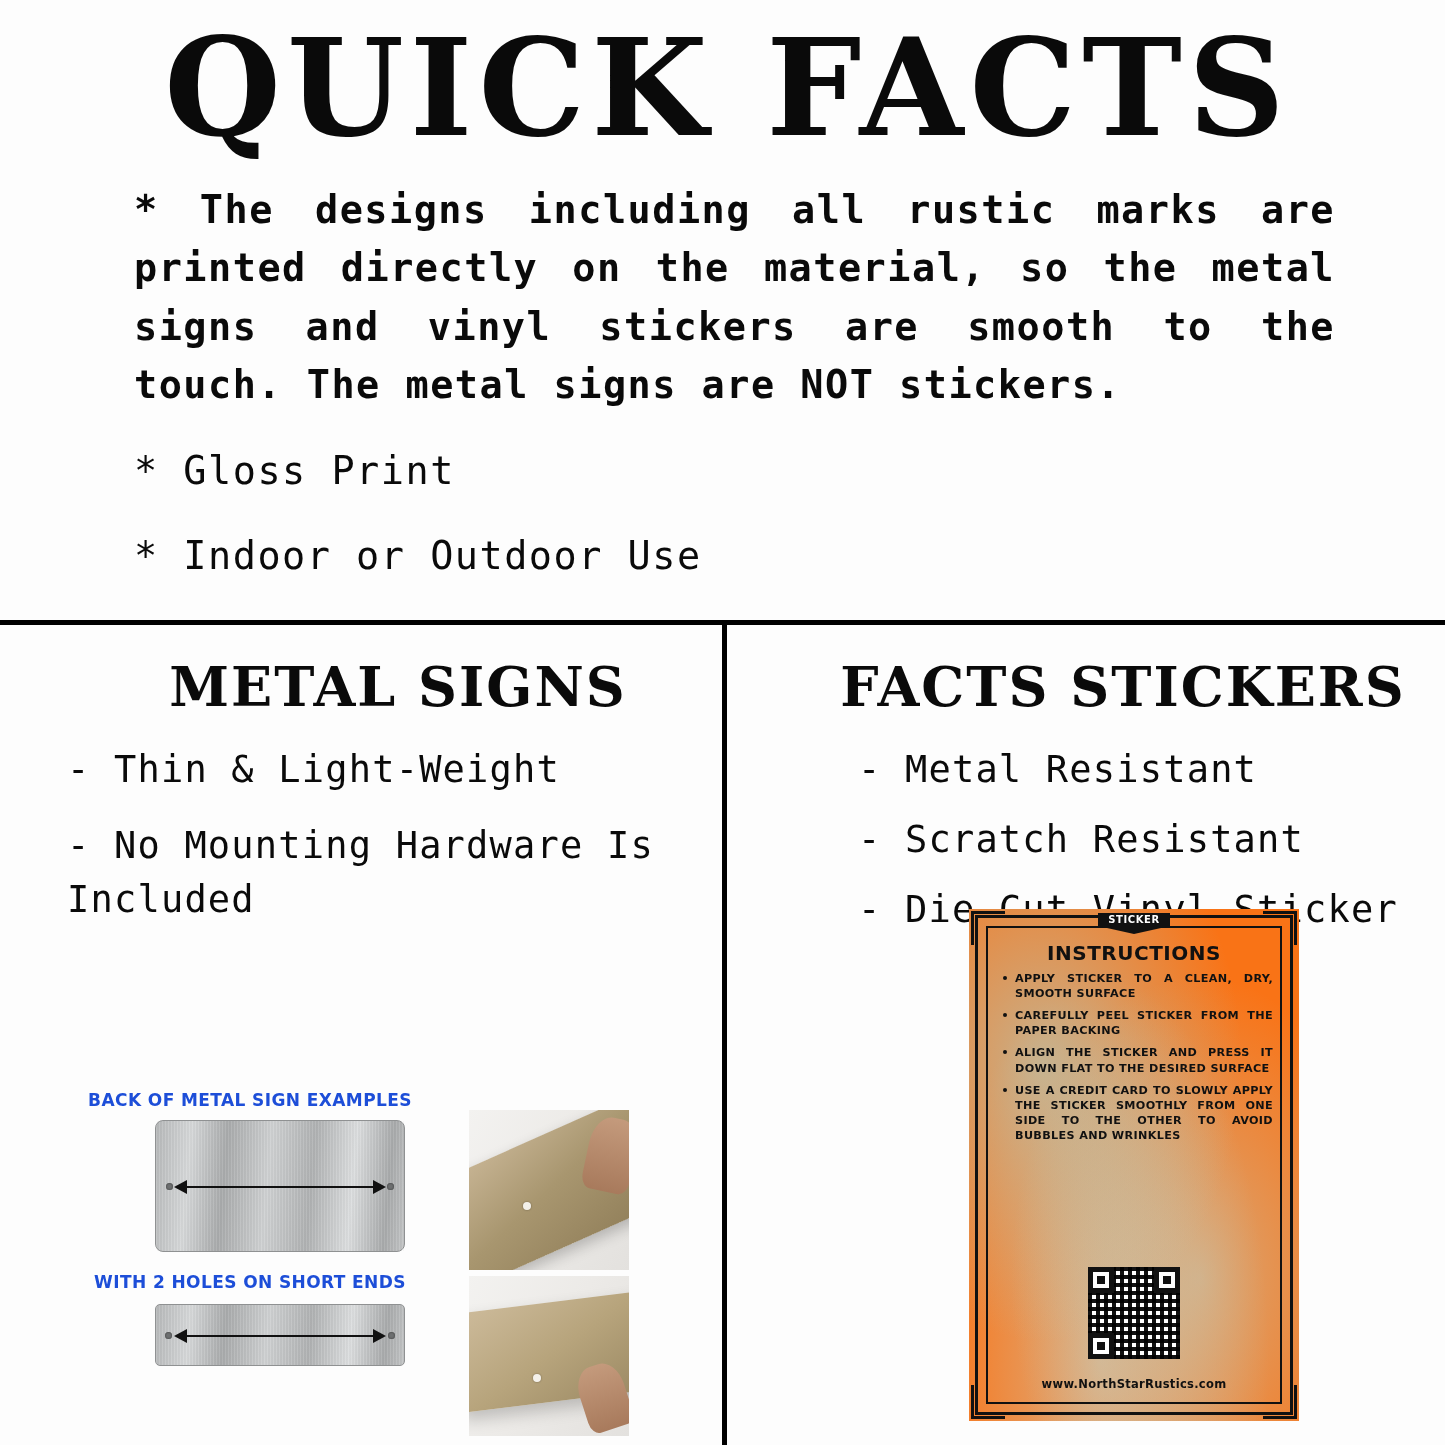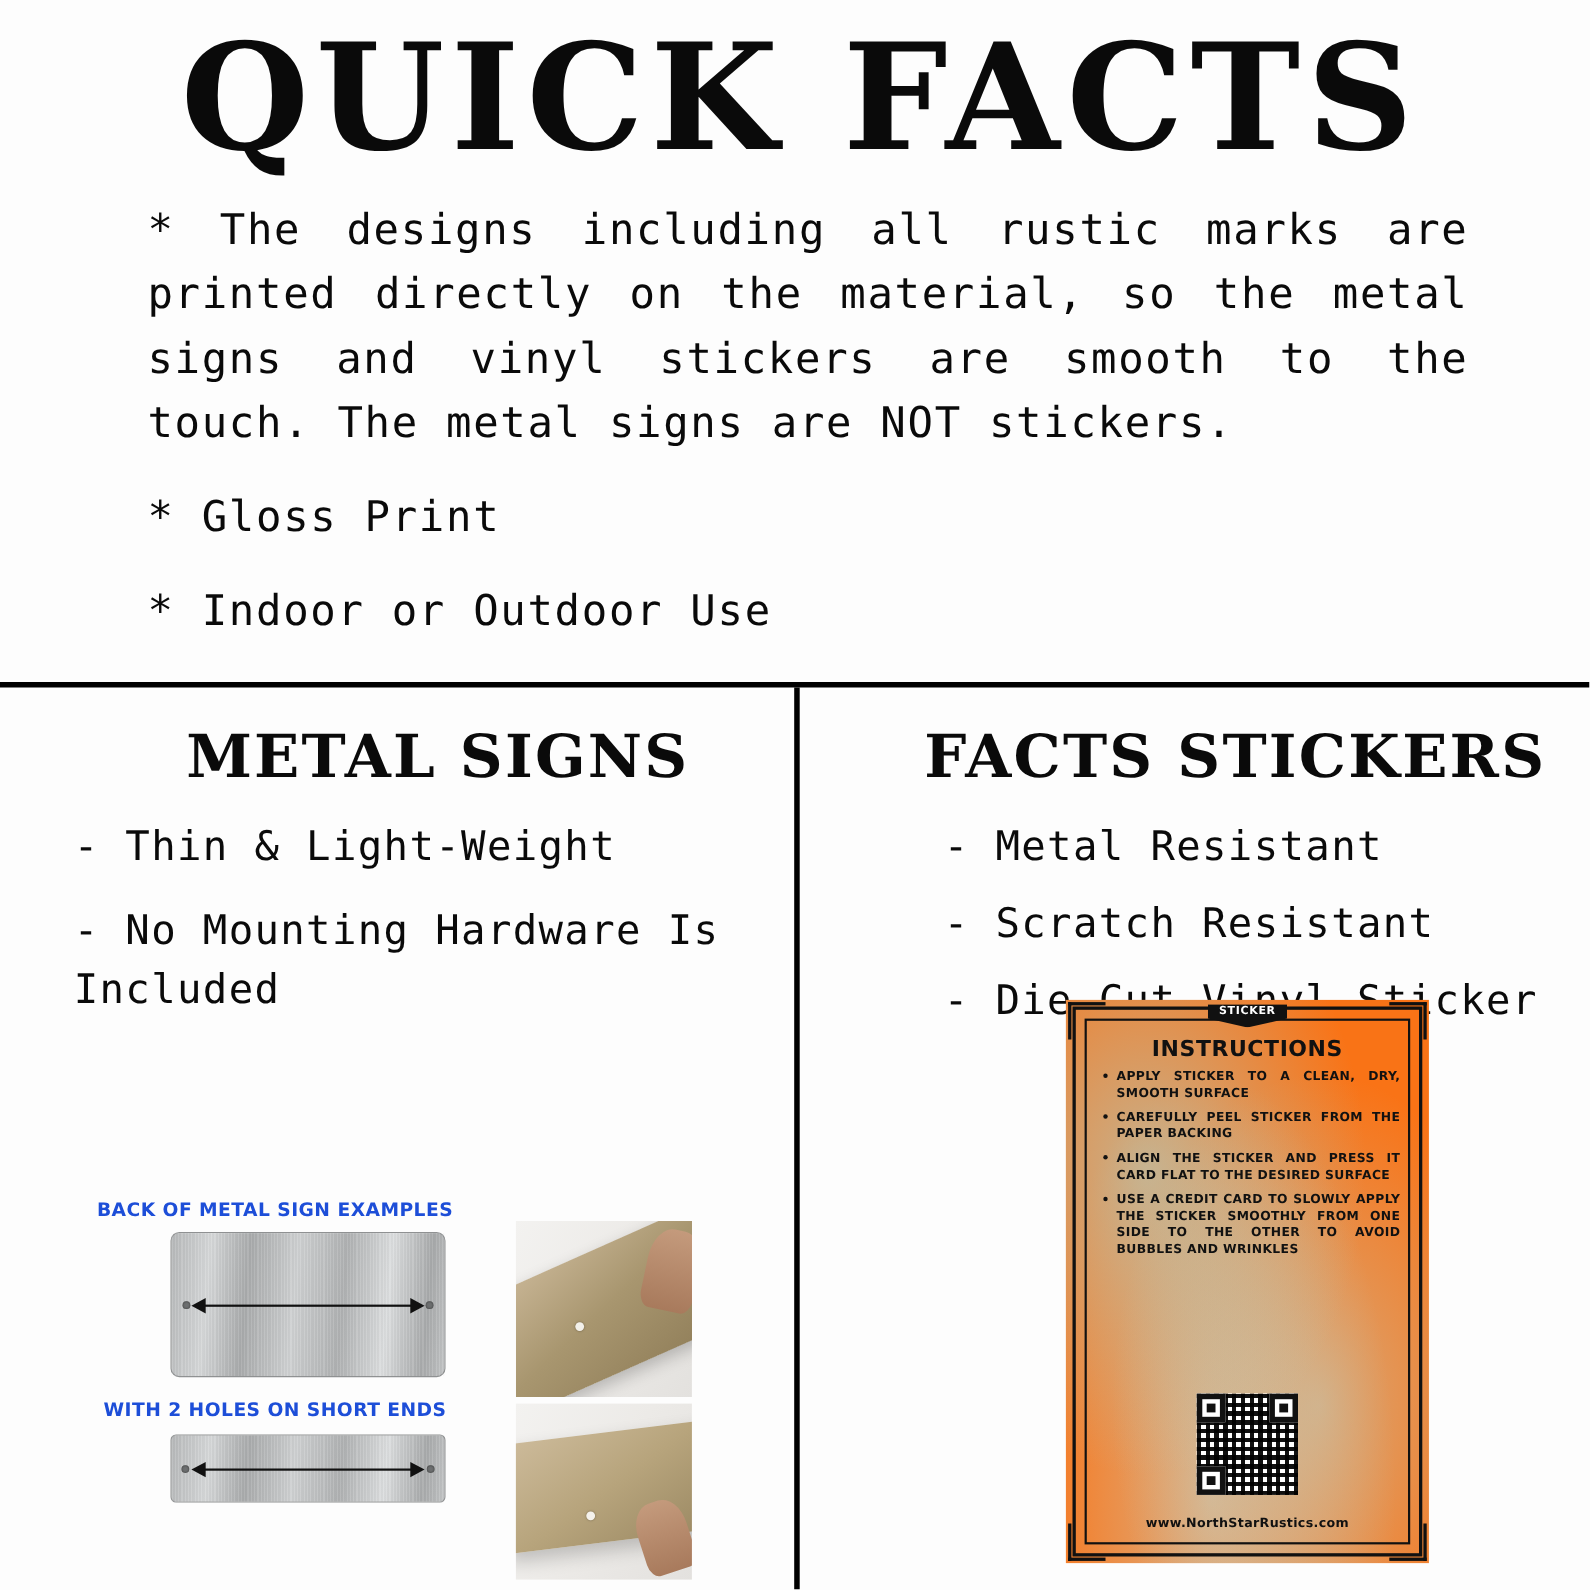--- a/index.html
+++ b/index.html
@@ -41,20 +41,21 @@
     padding-left: 94px;
     padding-right: 70px;
   }
   .fact-main {
     font-size: 38.5px;
     line-height: 1.52;
     letter-spacing: 1.5px;
     color: #0a0a0a;
     text-align: justify;
     text-justify: inter-character;
+    font-weight: bold;
   }
   .fact-line {
     font-size: 38.5px;
     line-height: 1.5;
     letter-spacing: 1.5px;
     color: #0a0a0a;
     margin-top: 27px;
   }
 
   
@@ -393,21 +394,21 @@
         <i style="right:0;bottom:0;width:34px;height:3px;"></i>
           <i style="right:0;bottom:0;width:3px;height:34px;"></i>
       </div>
 
       <div class="tab">STICKER</div>
       <div class="instr-title">INSTRUCTIONS</div>
 
       <ul class="instr-list">
         <li>APPLY STICKER TO A CLEAN, DRY, SMOOTH SURFACE</li>
         <li>CAREFULLY PEEL STICKER FROM THE PAPER BACKING</li>
-        <li>ALIGN THE STICKER AND PRESS IT CARD FLAT TO THE DESIRED SURFACE</li>
+        <li>ALIGN THE STICKER AND PRESS IT DOWN FLAT TO THE DESIRED SURFACE</li>
         <li>USE A CREDIT CARD TO SLOWLY APPLY THE STICKER SMOOTHLY FROM ONE SIDE TO THE OTHER TO AVOID BUBBLES AND WRINKLES</li>
       </ul>
 
       <div class="qr">
         <div class="qeye" style="left:0;top:0;"></div>
         <div class="qeye" style="right:0;top:0;"></div>
         <div class="qeye" style="left:0;bottom:0;"></div>
       </div>
 
       <div class="site">www.NorthStarRustics.com</div>

